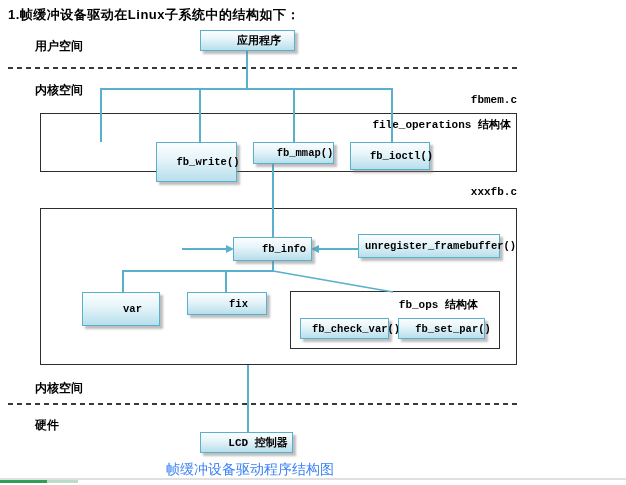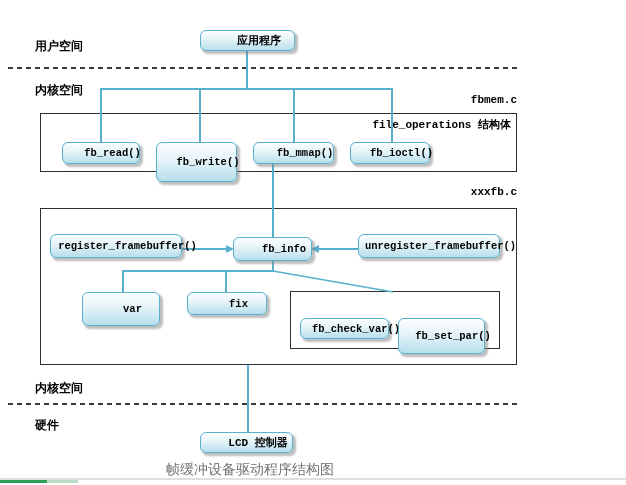--- a/index.html
+++ b/index.html
@@ -19,56 +19,58 @@
   .vline,.hline{position:absolute;background:#58b0cc;z-index:2;}
   .vline{width:1.5px;}
   .hline{height:1.5px;}
   .tri-right{position:absolute;width:0;height:0;z-index:2;
              border-top:4px solid transparent;border-bottom:4px solid transparent;
              border-left:8px solid #58b0cc;}
   .tri-left{position:absolute;width:0;height:0;z-index:2;
             border-top:4px solid transparent;border-bottom:4px solid transparent;
             border-right:8px solid #58b0cc;}
   .node{position:absolute;box-sizing:border-box;z-index:3;
-        border:1px solid #58b0cc;border-radius:6px;
+        border:1px solid #58b0cc;border-radius:0;
         background:linear-gradient(180deg,#fcfeff 0%,#e6f4f9 42%,#b7dfec 100%);
         box-shadow:2.5px 2.5px 2px rgba(125,125,125,0.5);
         display:flex;align-items:center;justify-content:center;
         font:bold 10.5px "Liberation Mono","DejaVu Sans Mono",monospace;color:#000;padding-left:23px;}
   .node.cjk{font:bold 11px "Liberation Mono","DejaVu Sans Mono",sans-serif;}
   .diag-svg{position:absolute;z-index:2;}
   .caption{position:absolute;font-family:Liberation Mono, monospace;
-           font-size:14px;color:#737373;text-align:center;z-index:4;}
+           font-size:14px;color:#3b82f6;text-align:center;z-index:4;}
   .hr-bottom{position:absolute;left:0;top:478px;width:626px;height:2px;background:#e0e0e0;z-index:5;}
   .pg-green{position:absolute;top:480px;height:3px;z-index:6;}
 </style>
 </head>
 <body>
 
 <div class="page">
 
+  <div class="title">1.帧缓冲设备驱动在Linux子系统中的结构如下：</div>
 
   <div class="diagram">
 
     <div class="sec" style="left:35px;top:38px">用户空间</div>
     <div class="sec" style="left:35px;top:82px">内核空间</div>
     <div class="sec" style="left:35px;top:380px">内核空间</div>
     <div class="sec" style="left:35px;top:417px">硬件</div>
 
     <div class="dashed" style="left:8px;top:67px;width:510px"></div>
     <div class="dashed" style="left:8px;top:403px;width:510px"></div>
 
     <div class="filelbl" style="left:317px;top:94px;width:200px">fbmem.c</div>
     <div class="filelbl" style="left:317px;top:186px;width:200px">xxxfb.c</div>
 
     <div class="bigbox" style="left:40px;top:113px;width:477px;height:59px"></div>
     <div class="bigbox" style="left:40px;top:208px;width:477px;height:157px"></div>
     <div class="structlbl" style="left:240px;top:117px;width:271px">file_operations 结构体</div>
 
     <div class="bigbox" style="left:290px;top:291px;width:210px;height:58px;border-width:1.5px"></div>
+    <div class="structlbl" style="left:300px;top:297px;width:178px">fb_ops 结构体</div>
 
     <div class="vline" style="left:246px;top:51px;height:37px"></div>
     <div class="hline" style="left:100px;top:88px;width:292px"></div>
     <div class="vline" style="left:100px;top:88px;height:54px"></div>
     <div class="vline" style="left:199px;top:88px;height:54px"></div>
     <div class="vline" style="left:293px;top:88px;height:54px"></div>
     <div class="vline" style="left:391px;top:88px;height:54px"></div>
     <div class="vline" style="left:272px;top:164px;height:73px"></div>
     <div class="vline" style="left:272px;top:261px;height:10px"></div>
     <div class="hline" style="left:122px;top:270px;width:152px"></div>
@@ -77,31 +79,29 @@
     <div class="hline" style="left:182px;top:248px;width:46px"></div>
     <div class="tri-right" style="left:226px;top:245px"></div>
     <div class="hline" style="left:317px;top:248px;width:41px"></div>
     <div class="tri-left" style="left:311px;top:245px"></div>
     <div class="vline" style="left:247px;top:365px;height:67px"></div>
     <svg class="diag-svg" style="left:271px;top:268px" width="126" height="26">
       <line x1="2" y1="3" x2="122" y2="24" stroke="#58b0cc" stroke-width="1.5"></line>
     </svg>
 
     <div class="node cjk" style="left:200px;top:30px;width:95px;height:21px">应用程序</div>
-    <div class="node" style="left:62px;top:142px;width:78px;height:22px">fb_read()</div>
     <div class="node" style="left:156px;top:142px;width:81px;height:40px">fb_write()</div>
     <div class="node" style="left:253px;top:142px;width:81px;height:22px">fb_mmap()</div>
-    <div class="node" style="left:350px;top:142px;width:80px;height:22px">fb_ioctl()</div>
-    <div class="node" style="left:50px;top:234px;width:132px;height:24px">register_framebuffer()</div>
+    <div class="node" style="left:350px;top:142px;width:80px;height:28px">fb_ioctl()</div>
     <div class="node" style="left:233px;top:237px;width:79px;height:24px">fb_info</div>
     <div class="node" style="left:358px;top:234px;width:142px;height:24px">unregister_framebuffer()</div>
     <div class="node" style="left:82px;top:292px;width:78px;height:34px">var</div>
     <div class="node" style="left:300px;top:318px;width:89px;height:21px">fb_check_var()</div>
     <div class="node" style="left:187px;top:292px;width:80px;height:23px">fix</div>
-    <div class="node" style="left:398px;top:318px;width:87px;height:36px">fb_set_par()</div>
+    <div class="node" style="left:398px;top:318px;width:87px;height:21px">fb_set_par()</div>
     <div class="node cjk" style="left:200px;top:432px;width:93px;height:21px">LCD 控制器</div>
 
     <div class="caption" style="left:120px;top:461px;width:260px">帧缓冲设备驱动程序结构图</div>
   </div>
 
   <div class="hr-bottom"></div>
   <div class="pg-green" style="left:0;width:47px;background:#2f9e57"></div>
   <div class="pg-green" style="left:47px;width:31px;background:#b9ddc6"></div>
 
 </div>

